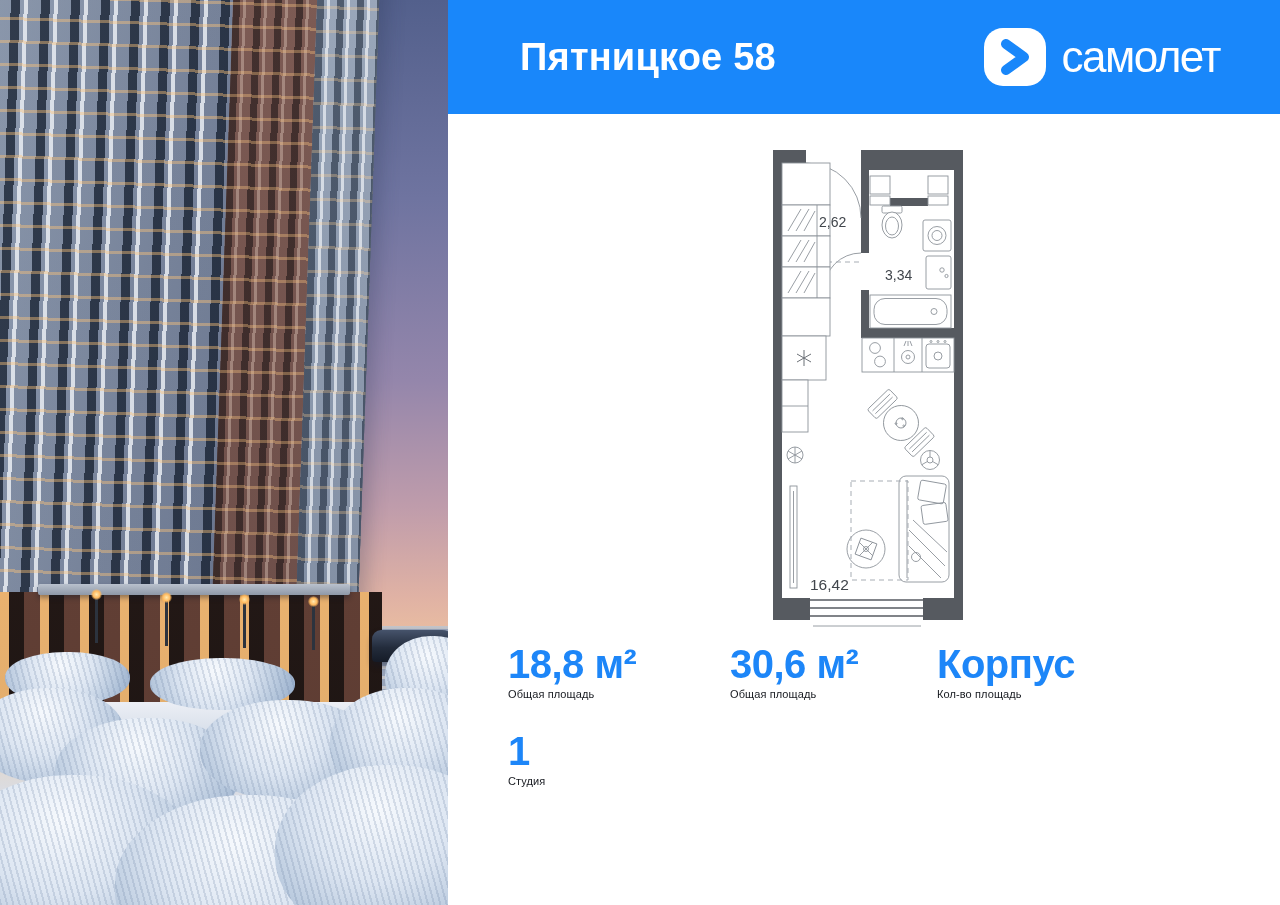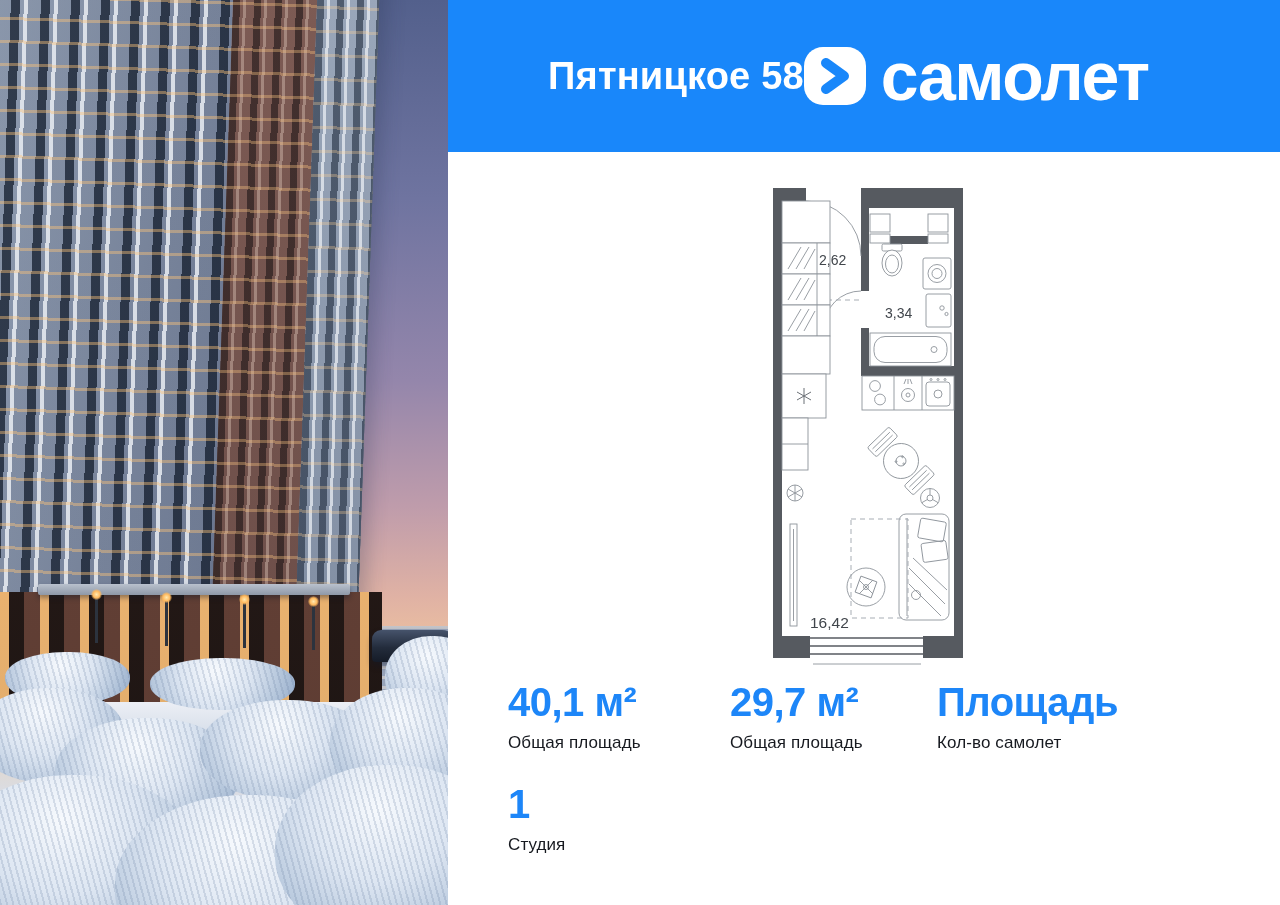--- a/index.html
+++ b/index.html
@@ -51,37 +51,37 @@
   .bush.b4 { left:55px;  top:718px; width:185px; height:110px; }
   .bush.b5 { left:200px; top:700px; width:175px; height:100px; }
   .bush.b6 { left:330px; top:688px; width:155px; height:112px; }
   .bush.b7 { left:-25px; top:688px; width:150px; height:95px; }
   .bush.b8 { left:385px; top:636px; width:95px;  height:82px;  }
   .bush.b9 { left:5px;   top:652px; width:125px; height:52px;  }
   .bush.b10{ left:150px; top:658px; width:145px; height:52px;  }
 
   
   .panel { position:relative; width:832px; height:905px; background:#fff; }
-  .hdr { height:152px; background:#1987fa; display:flex; align-items:center;
-         padding:0 60px 0 100px; }
+  .hdr { height:114px; background:#1987fa; display:flex; align-items:center;
+         justify-content:space-between; padding:0 60px 0 72px; }
   .title { color:#fff; font-size:38px; font-weight:600; letter-spacing:.2px; }
   .logo { display:flex; align-items:center; gap:15px; }
-  .logo-text { color:#fff; font-size:68px; font-weight:700; letter-spacing:-1.5px; line-height:1; }
+  .logo-text { color:#fff; font-size:44px; font-weight:400; letter-spacing:-1.5px; line-height:1; }
 
   .plan-wrap { margin:36px 0 0 325px; width:158px; height:480px; }
   .plan-wrap svg { display:block; }
   .fx { stroke:#8d939a; stroke-width:.9; fill:#fff; }
   .fl { stroke:#8d939a; stroke-width:.9; fill:none; }
   .plan-num { fill:#41464c; font-family:"Liberation Sans",sans-serif; }
 
   .stats { padding:12px 0 0 60px; display:grid; grid-template-columns:222px 207px 1fr;
            grid-auto-rows:auto; }
   .stat { margin-bottom:29px; }
   .stat .v { height:46px; font-size:40px; font-weight:700; color:#1d86f8; letter-spacing:-.5px; line-height:44px; }
-  .stat .l { margin-top:7px; font-size:17px; color:#16191f; letter-spacing:.1px; }
+  .stat .l { margin-top:0; font-size:11px; color:#16191f; letter-spacing:.1px; }
 </style>
 </head>
 <body>
 
 <div class="page">
 
   <div class="photo">
     <div class="tower">
       <div class="brick"></div>
       <div class="plane2"></div>
@@ -277,30 +277,30 @@
         <line x1="40" y1="476" x2="148" y2="476" class="fl"></line>
 
         <text x="46" y="77" font-size="14" class="plan-num">2,62</text>
         <text x="112" y="130" font-size="14" class="plan-num">3,34</text>
         <text x="37" y="440" font-size="15.5" class="plan-num">16,42</text>
       </svg>
     </div>
 
     <div class="stats">
       <div class="stat">
-        <div class="v">40,1 м²</div>
+        <div class="v">18,8 м²</div>
         <div class="l">Общая площадь</div>
       </div>
       <div class="stat">
-        <div class="v">29,7 м²</div>
+        <div class="v">30,6 м²</div>
         <div class="l">Общая площадь</div>
       </div>
       <div class="stat">
-        <div class="v">Площадь</div>
-        <div class="l">Кол-во самолет</div>
+        <div class="v">Корпус</div>
+        <div class="l">Кол-во площадь</div>
       </div>
       <div class="stat">
         <div class="v">1</div>
         <div class="l">Студия</div>
       </div>
     </div>
 
   </div>
 </div>
 

